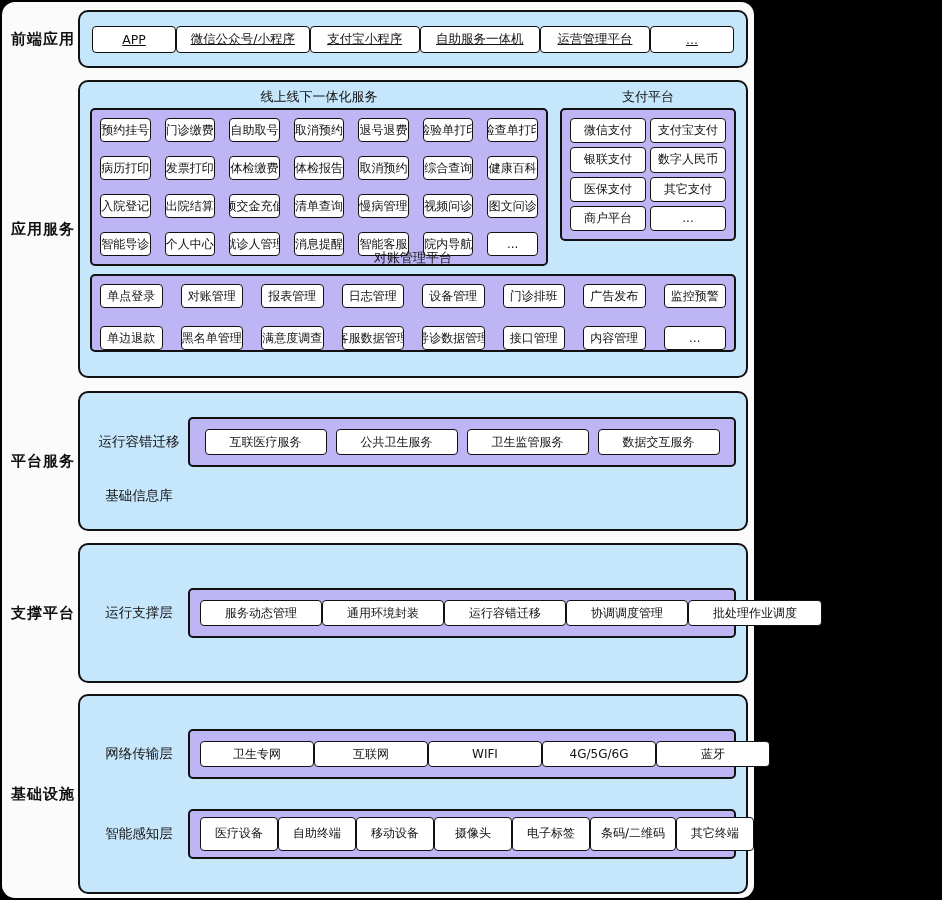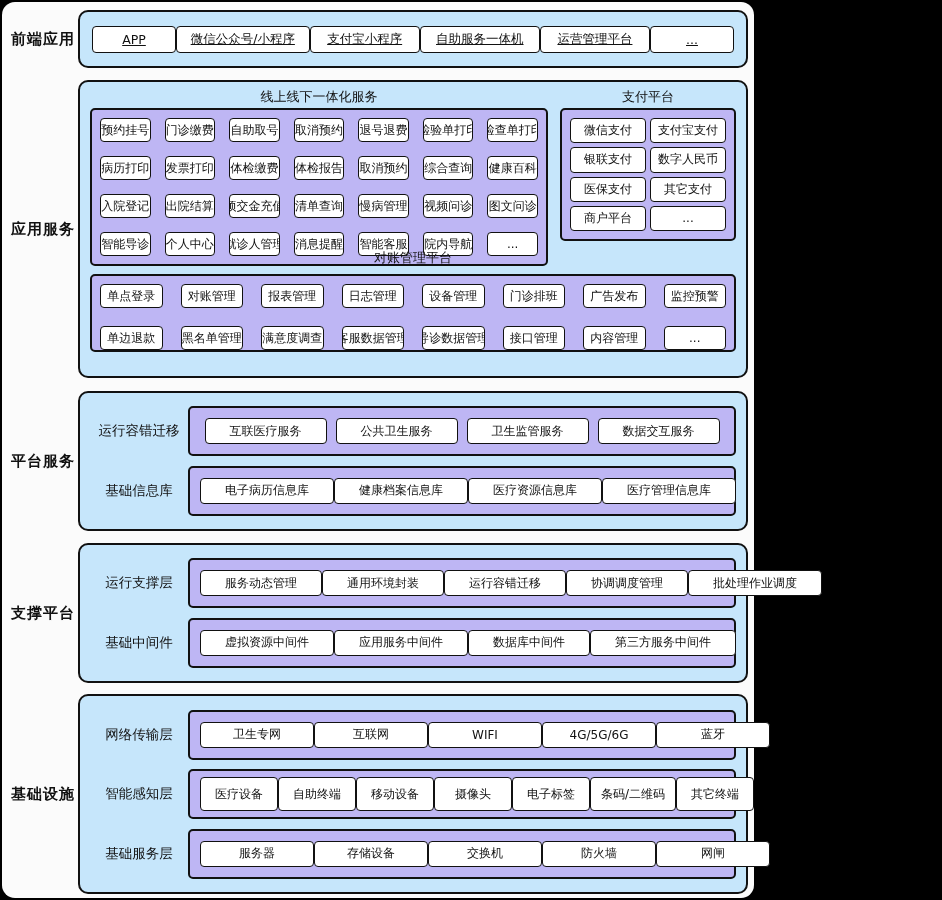--- a/index.html
+++ b/index.html
@@ -244,50 +244,35 @@
           <div class="layer-label">运行容错迁移</div>
           <div class="panel layer-panel w-lg">
               <div class="btn">互联医疗服务</div>
               <div class="btn">公共卫生服务</div>
               <div class="btn">卫生监管服务</div>
               <div class="btn">数据交互服务</div>
             </div>
         </div>
         <div class="layer-row">
           <div class="layer-label">基础信息库</div>
-          <div class="panel layer-panel w-lg">
-              <div class="btn">电子病历信息库</div>
-              <div class="btn">健康档案信息库</div>
-              <div class="btn">医疗资源信息库</div>
-              <div class="btn">医疗管理信息库</div>
-            </div>
         </div>
       </div>
     </section>
 
     <section class="row gap12" style="height:140px">
       <div class="side-label">支撑平台</div>
       <div class="box layer-box">
         <div class="layer-row">
           <div class="layer-label">运行支撑层</div>
           <div class="panel layer-panel w-lg">
               <div class="btn">服务动态管理</div>
               <div class="btn">通用环境封装</div>
               <div class="btn">运行容错迁移</div>
               <div class="btn">协调调度管理</div>
               <div class="btn">批处理作业调度</div>
-            </div>
-        </div>
-        <div class="layer-row">
-          <div class="layer-label">基础中间件</div>
-          <div class="panel layer-panel w-lg">
-              <div class="btn">虚拟资源中间件</div>
-              <div class="btn">应用服务中间件</div>
-              <div class="btn">数据库中间件</div>
-              <div class="btn">第三方服务中间件</div>
             </div>
         </div>
       </div>
     </section>
 
     <section class="row gap11" style="height:200px">
       <div class="side-label">基础设施</div>
       <div class="box layer-box">
         <div class="layer-row">
           <div class="layer-label">网络传输层</div>
@@ -304,30 +289,20 @@
           <div class="panel layer-panel w-sm">
               <div class="btn">医疗设备</div>
               <div class="btn">自助终端</div>
               <div class="btn">移动设备</div>
               <div class="btn">摄像头</div>
               <div class="btn">电子标签</div>
               <div class="btn">条码/二维码</div>
               <div class="btn">其它终端</div>
             </div>
         </div>
-        <div class="layer-row">
-          <div class="layer-label">基础服务层</div>
-          <div class="panel layer-panel w-lg">
-              <div class="btn">服务器</div>
-              <div class="btn">存储设备</div>
-              <div class="btn">交换机</div>
-              <div class="btn">防火墙</div>
-              <div class="btn">网闸</div>
-            </div>
-        </div>
       </div>
     </section>
 
   </div>
 
   <div class="vbar bar-standards">
     <span>标准规范体系</span>
   </div>
   <div class="vbar bar-security">
     <span>安全保障体系</span>

